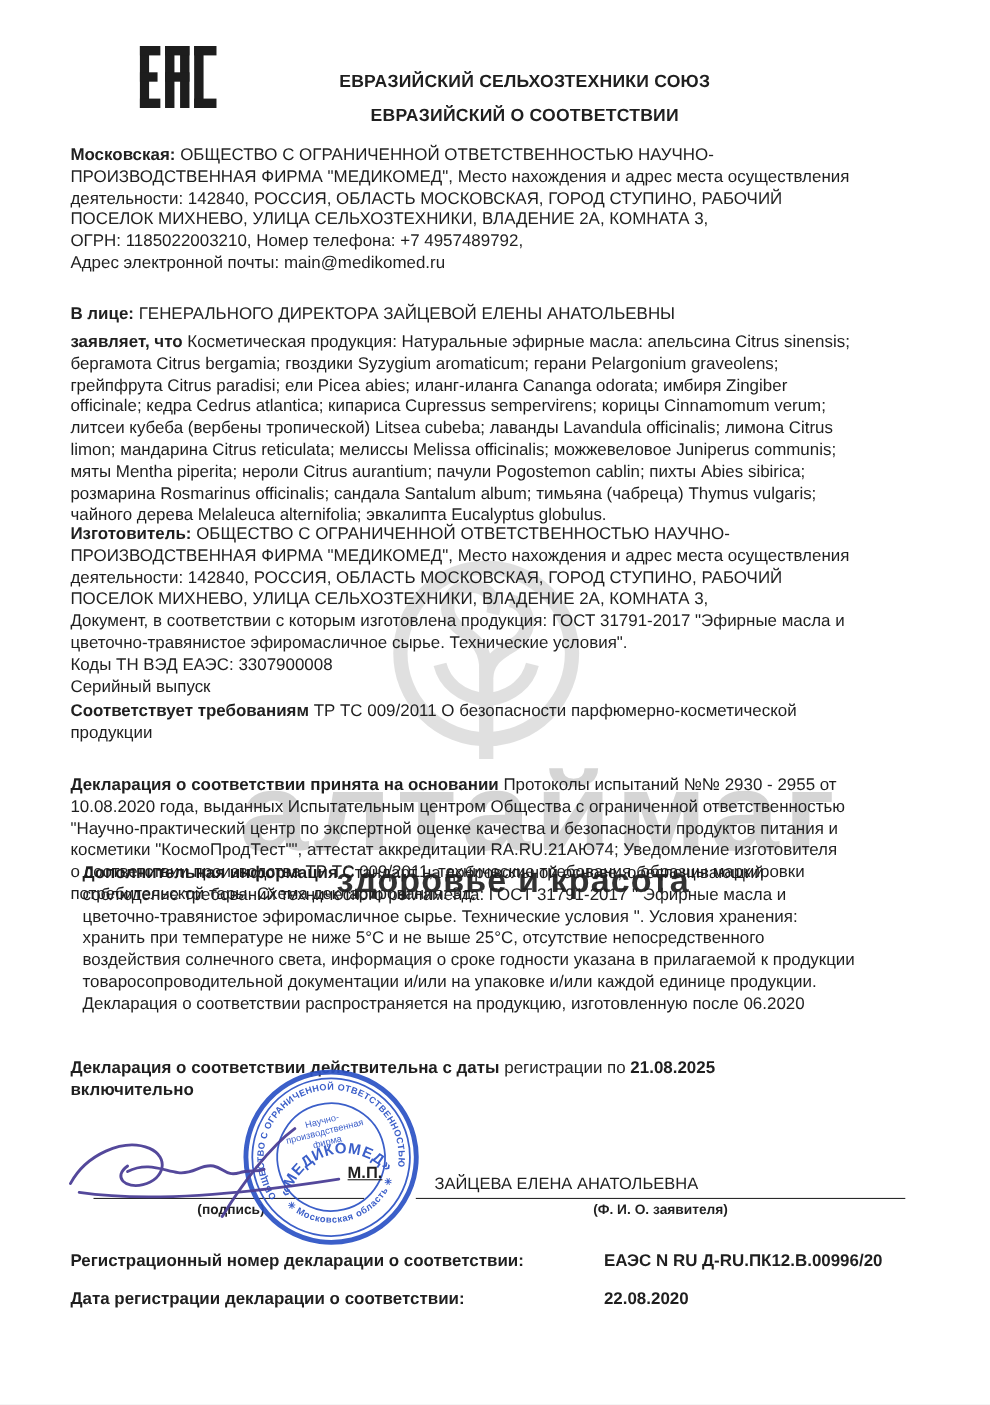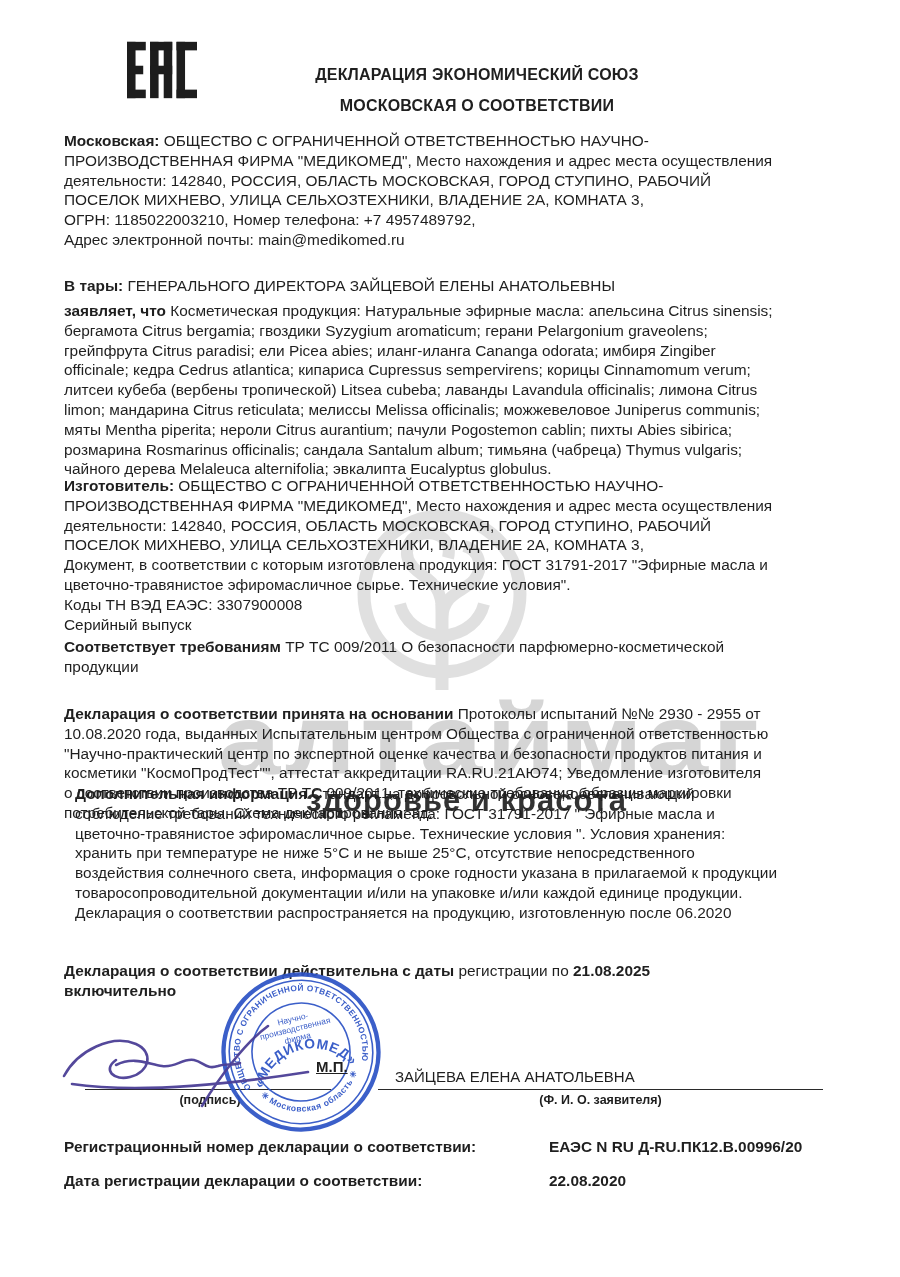--- a/index.html
+++ b/index.html
@@ -69,34 +69,34 @@
     <rect x="0" y="28" width="19" height="10"></rect>
       <rect x="0" y="56" width="22" height="10"></rect>
     <rect x="27" y="0" width="10" height="66"></rect>
       <rect x="43" y="0" width="10" height="66"></rect>
     <rect x="27" y="0" width="26" height="10"></rect>
       <rect x="27" y="28" width="26" height="10"></rect>
     <rect x="58" y="0" width="10" height="66"></rect>
       <rect x="58" y="0" width="24" height="10"></rect>
     <rect x="58" y="56" width="24" height="10"></rect>
   </svg>
-  <div id="union-title" class="abs">ДЕКЛАРАЦИЯ ЭКОНОМИЧЕСКИЙ СОЮЗ</div>
-  <div id="doc-title" class="abs">МОСКОВСКАЯ О СООТВЕТСТВИИ</div>
+  <div id="union-title" class="abs">ЕВРАЗИЙСКИЙ СЕЛЬХОЗТЕХНИКИ СОЮЗ</div>
+  <div id="doc-title" class="abs">ЕВРАЗИЙСКИЙ О СООТВЕТСТВИИ</div>
 
   <div id="p-applicant" class="abs para">
     <b>Московская: </b><span class="lines">ОБЩЕСТВО С ОГРАНИЧЕННОЙ ОТВЕТСТВЕННОСТЬЮ НАУЧНО-
 ПРОИЗВОДСТВЕННАЯ ФИРМА "МЕДИКОМЕД", Место нахождения и адрес места осуществления
 деятельности: 142840, РОССИЯ, ОБЛАСТЬ МОСКОВСКАЯ, ГОРОД СТУПИНО, РАБОЧИЙ
 ПОСЕЛОК МИХНЕВО, УЛИЦА СЕЛЬХОЗТЕХНИКИ, ВЛАДЕНИЕ 2А, КОМНАТА 3,
 ОГРН: 1185022003210, Номер телефона: +7 4957489792,
 Адрес электронной почты: main@medikomed.ru</span>
   </div>
 
   <div id="p-person" class="abs para">
-    <b>В тары: </b><span>ГЕНЕРАЛЬНОГО ДИРЕКТОРА  ЗАЙЦЕВОЙ  ЕЛЕНЫ  АНАТОЛЬЕВНЫ</span>
+    <b>В лице: </b><span>ГЕНЕРАЛЬНОГО ДИРЕКТОРА  ЗАЙЦЕВОЙ  ЕЛЕНЫ  АНАТОЛЬЕВНЫ</span>
   </div>
 
   <div id="p-declares" class="abs para">
     <b>заявляет, что </b><span class="lines">Косметическая продукция: Натуральные эфирные масла: апельсина Citrus sinensis;
 бергамота Citrus bergamia; гвоздики Syzygium aromaticum; герани Pelargonium graveolens;
 грейпфрута Citrus paradisi; ели Picea abies; иланг-иланга Cananga odorata; имбиря Zingiber
 officinale; кедра Cedrus atlantica; кипариса Cupressus sempervirens; корицы Cinnamomum verum;
 литсеи кубеба (вербены тропической) Litsea cubeba; лаванды Lavandula officinalis; лимона Citrus
 limon; мандарина Citrus reticulata; мелиссы Melissa officinalis; можжевеловое Juniperus communis;
 мяты Mentha piperita; нероли Citrus aurantium; пачули Pogostemon cablin; пихты Abies sibirica;

